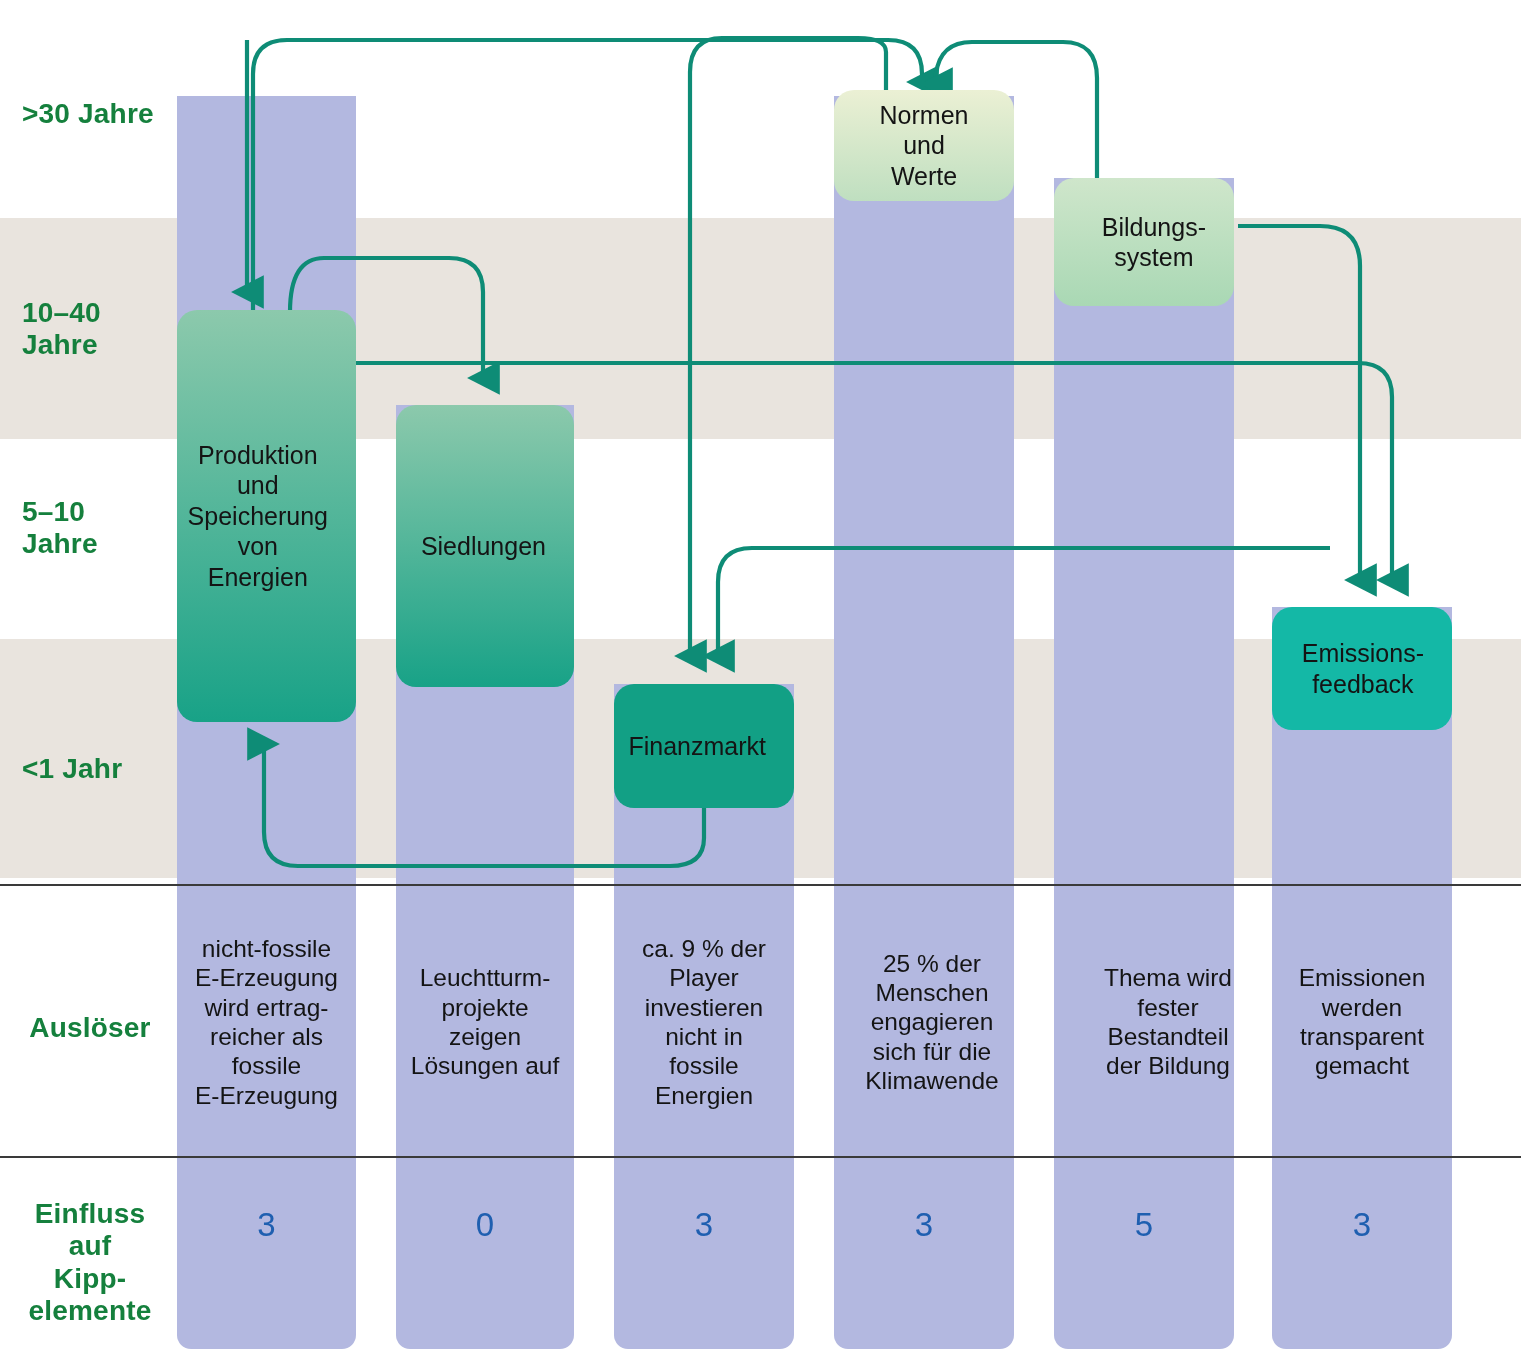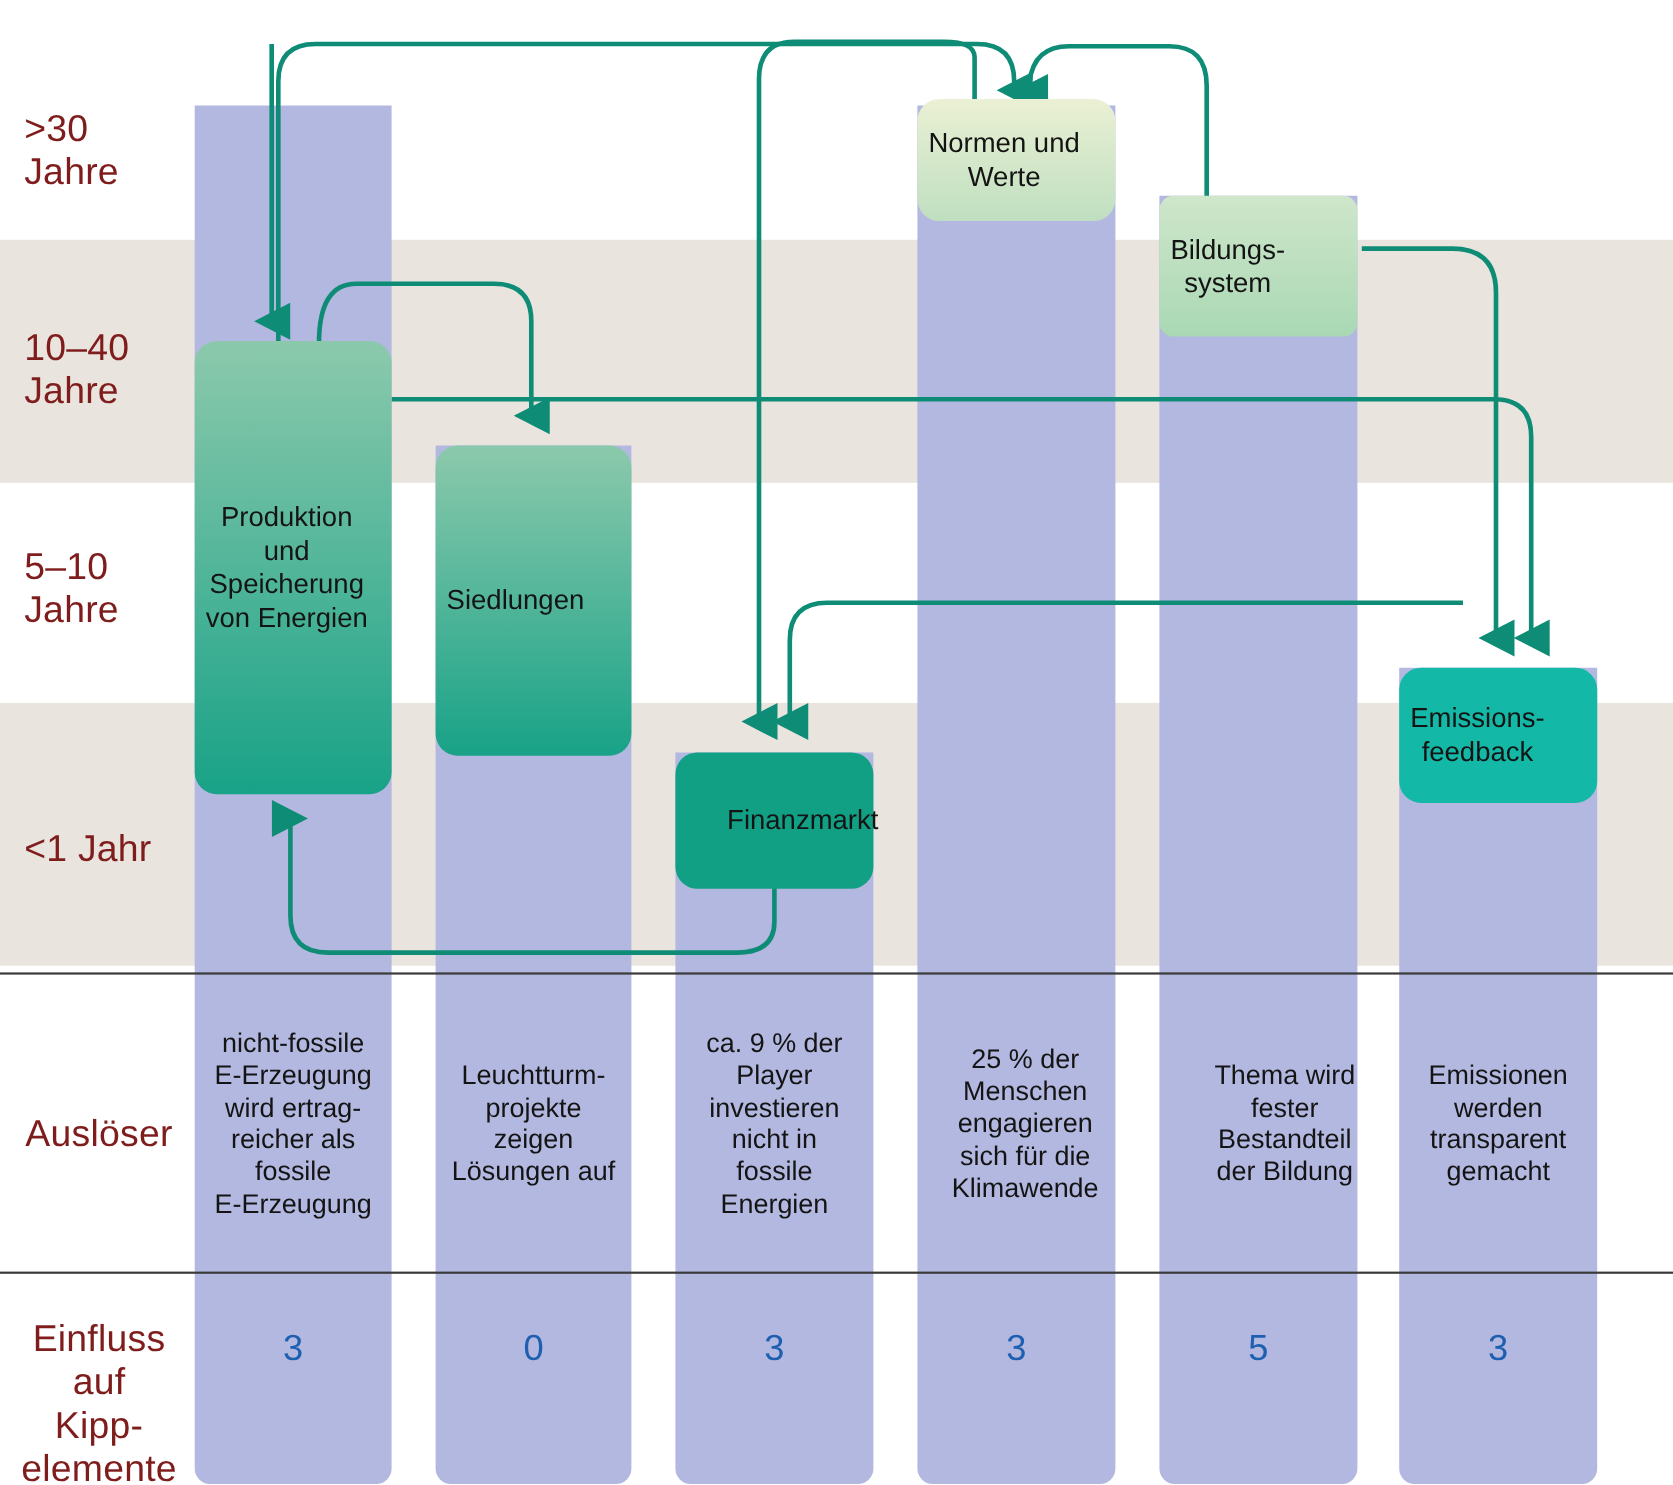--- a/index.html
+++ b/index.html
@@ -14,21 +14,21 @@
   #stage { position:absolute; left:0; top:0; width:1521px; height:1350px; }
 
   
   .band { position:absolute; left:0; width:1521px; }
   .band.gray { background:#E9E4DE; }
   .band.white { background:#ffffff; }
 
   
   .rowlabel {
     position:absolute; left:22px; width:146px;
-    font-weight:normal; font-size:34px; color:#7f1d1d;
+    font-weight:bold; font-size:28px; color:#15803d;
     line-height:1.16; letter-spacing:.2px;
   }
   .rowlabel.center { text-align:center; left:10px; width:160px; }
 
   
   .col {
     position:absolute;
     background:#B3B8E0;
     border-radius:0 0 14px 14px;
   }
@@ -44,32 +44,32 @@
     line-height:1.2;
     color:#141414;
     display:flex; align-items:center; justify-content:center;
   }
   .cell.num { font-size:33px; color:#1f5fb0; }
 
   
   .nodebox {
     position:absolute;
     border-radius:20px;
-    display:flex; align-items:center; justify-content:flex-start;
+    display:flex; align-items:center; justify-content:flex-end;
     text-align:center;
     font-size:25px;
     line-height:1.22;
     color:#141414;
-    padding:6px 10px;
+    padding:6px 28px;
   }
   .g-a { background:linear-gradient(180deg,#8CC9AC 0%, #18A287 100%); }
   .g-b { background:linear-gradient(180deg,#8CC9AC 0%, #18A287 100%); }
   .g-c { background:#12A085; }
   .g-d { background:linear-gradient(180deg,#EBF0D4 0%, #BFDFC0 100%); }
-  .g-e { background:linear-gradient(180deg,#CFE6CB 0%, #A9D8B4 100%);border-radius:13px; }
+  .g-e { background:linear-gradient(180deg,#CFE6CB 0%, #A9D8B4 100%); }
   .g-f { background:#14b8a6; }
 
   svg.links { position:absolute; left:0; top:0; width:1521px; height:1350px; pointer-events:none; }
 </style>
 </head>
 <body>
 
 <div id="stage">
 
   <div class="band white" style="top:0px;height:218px;"></div>

